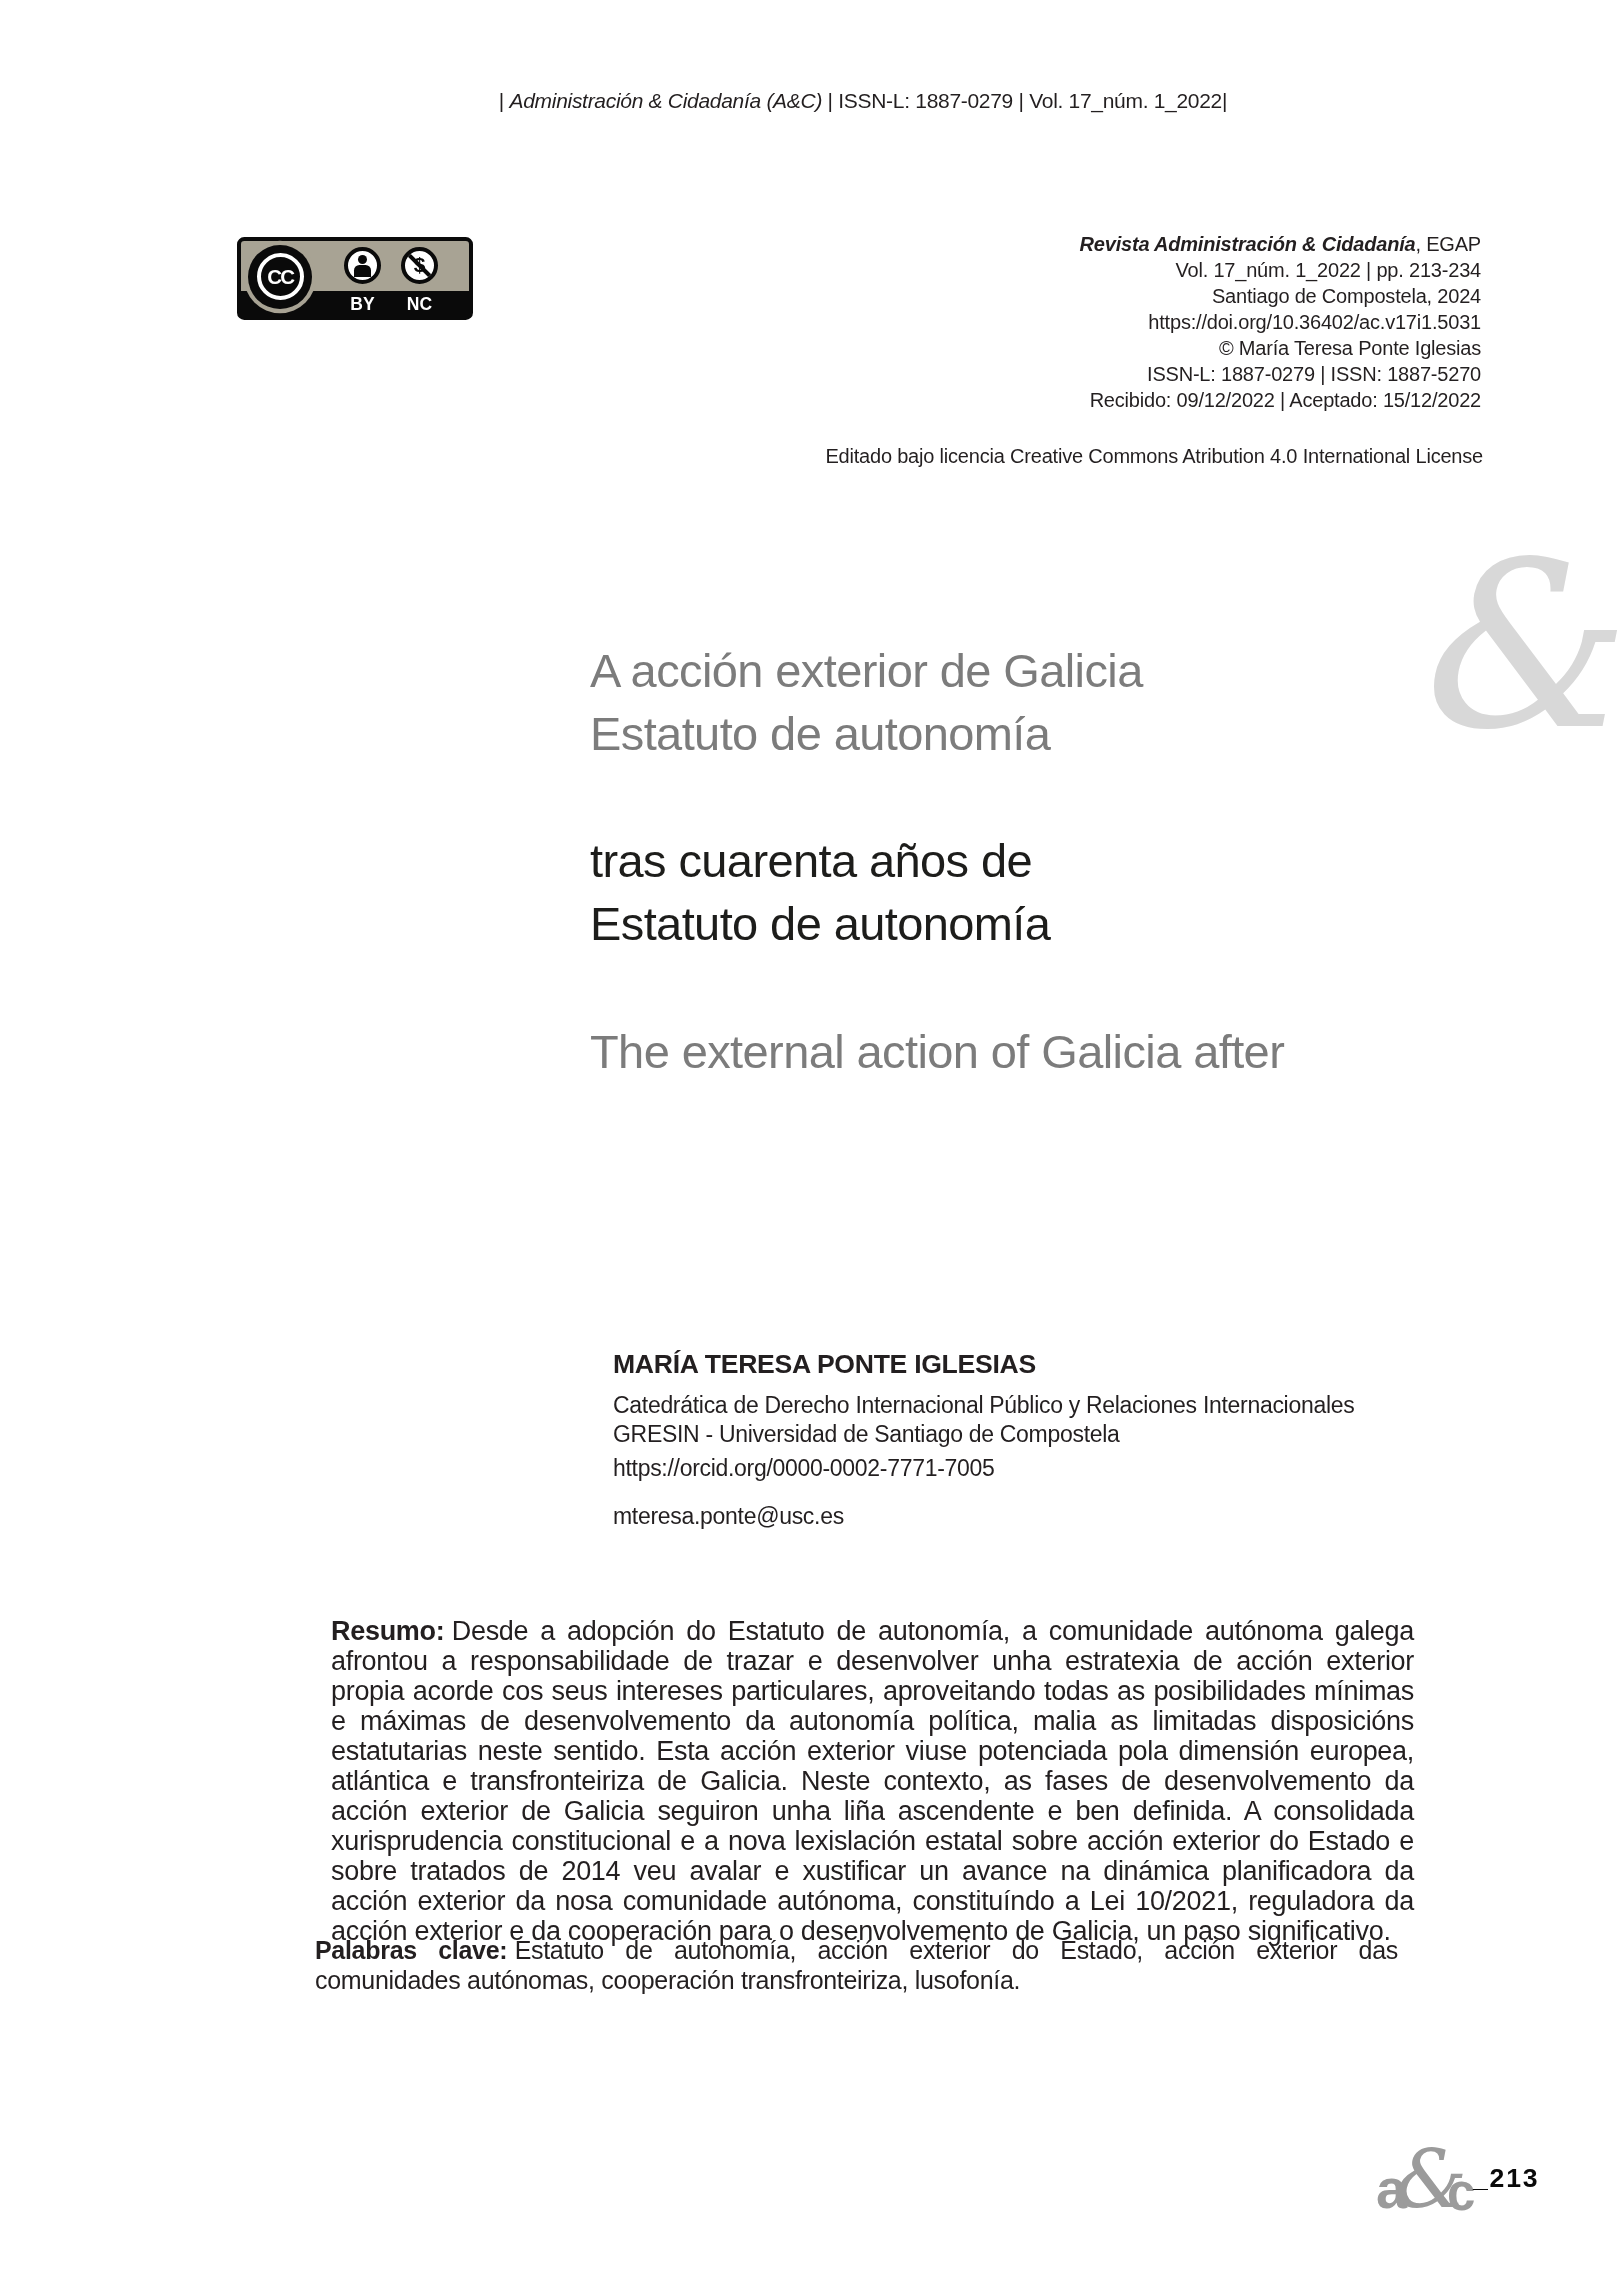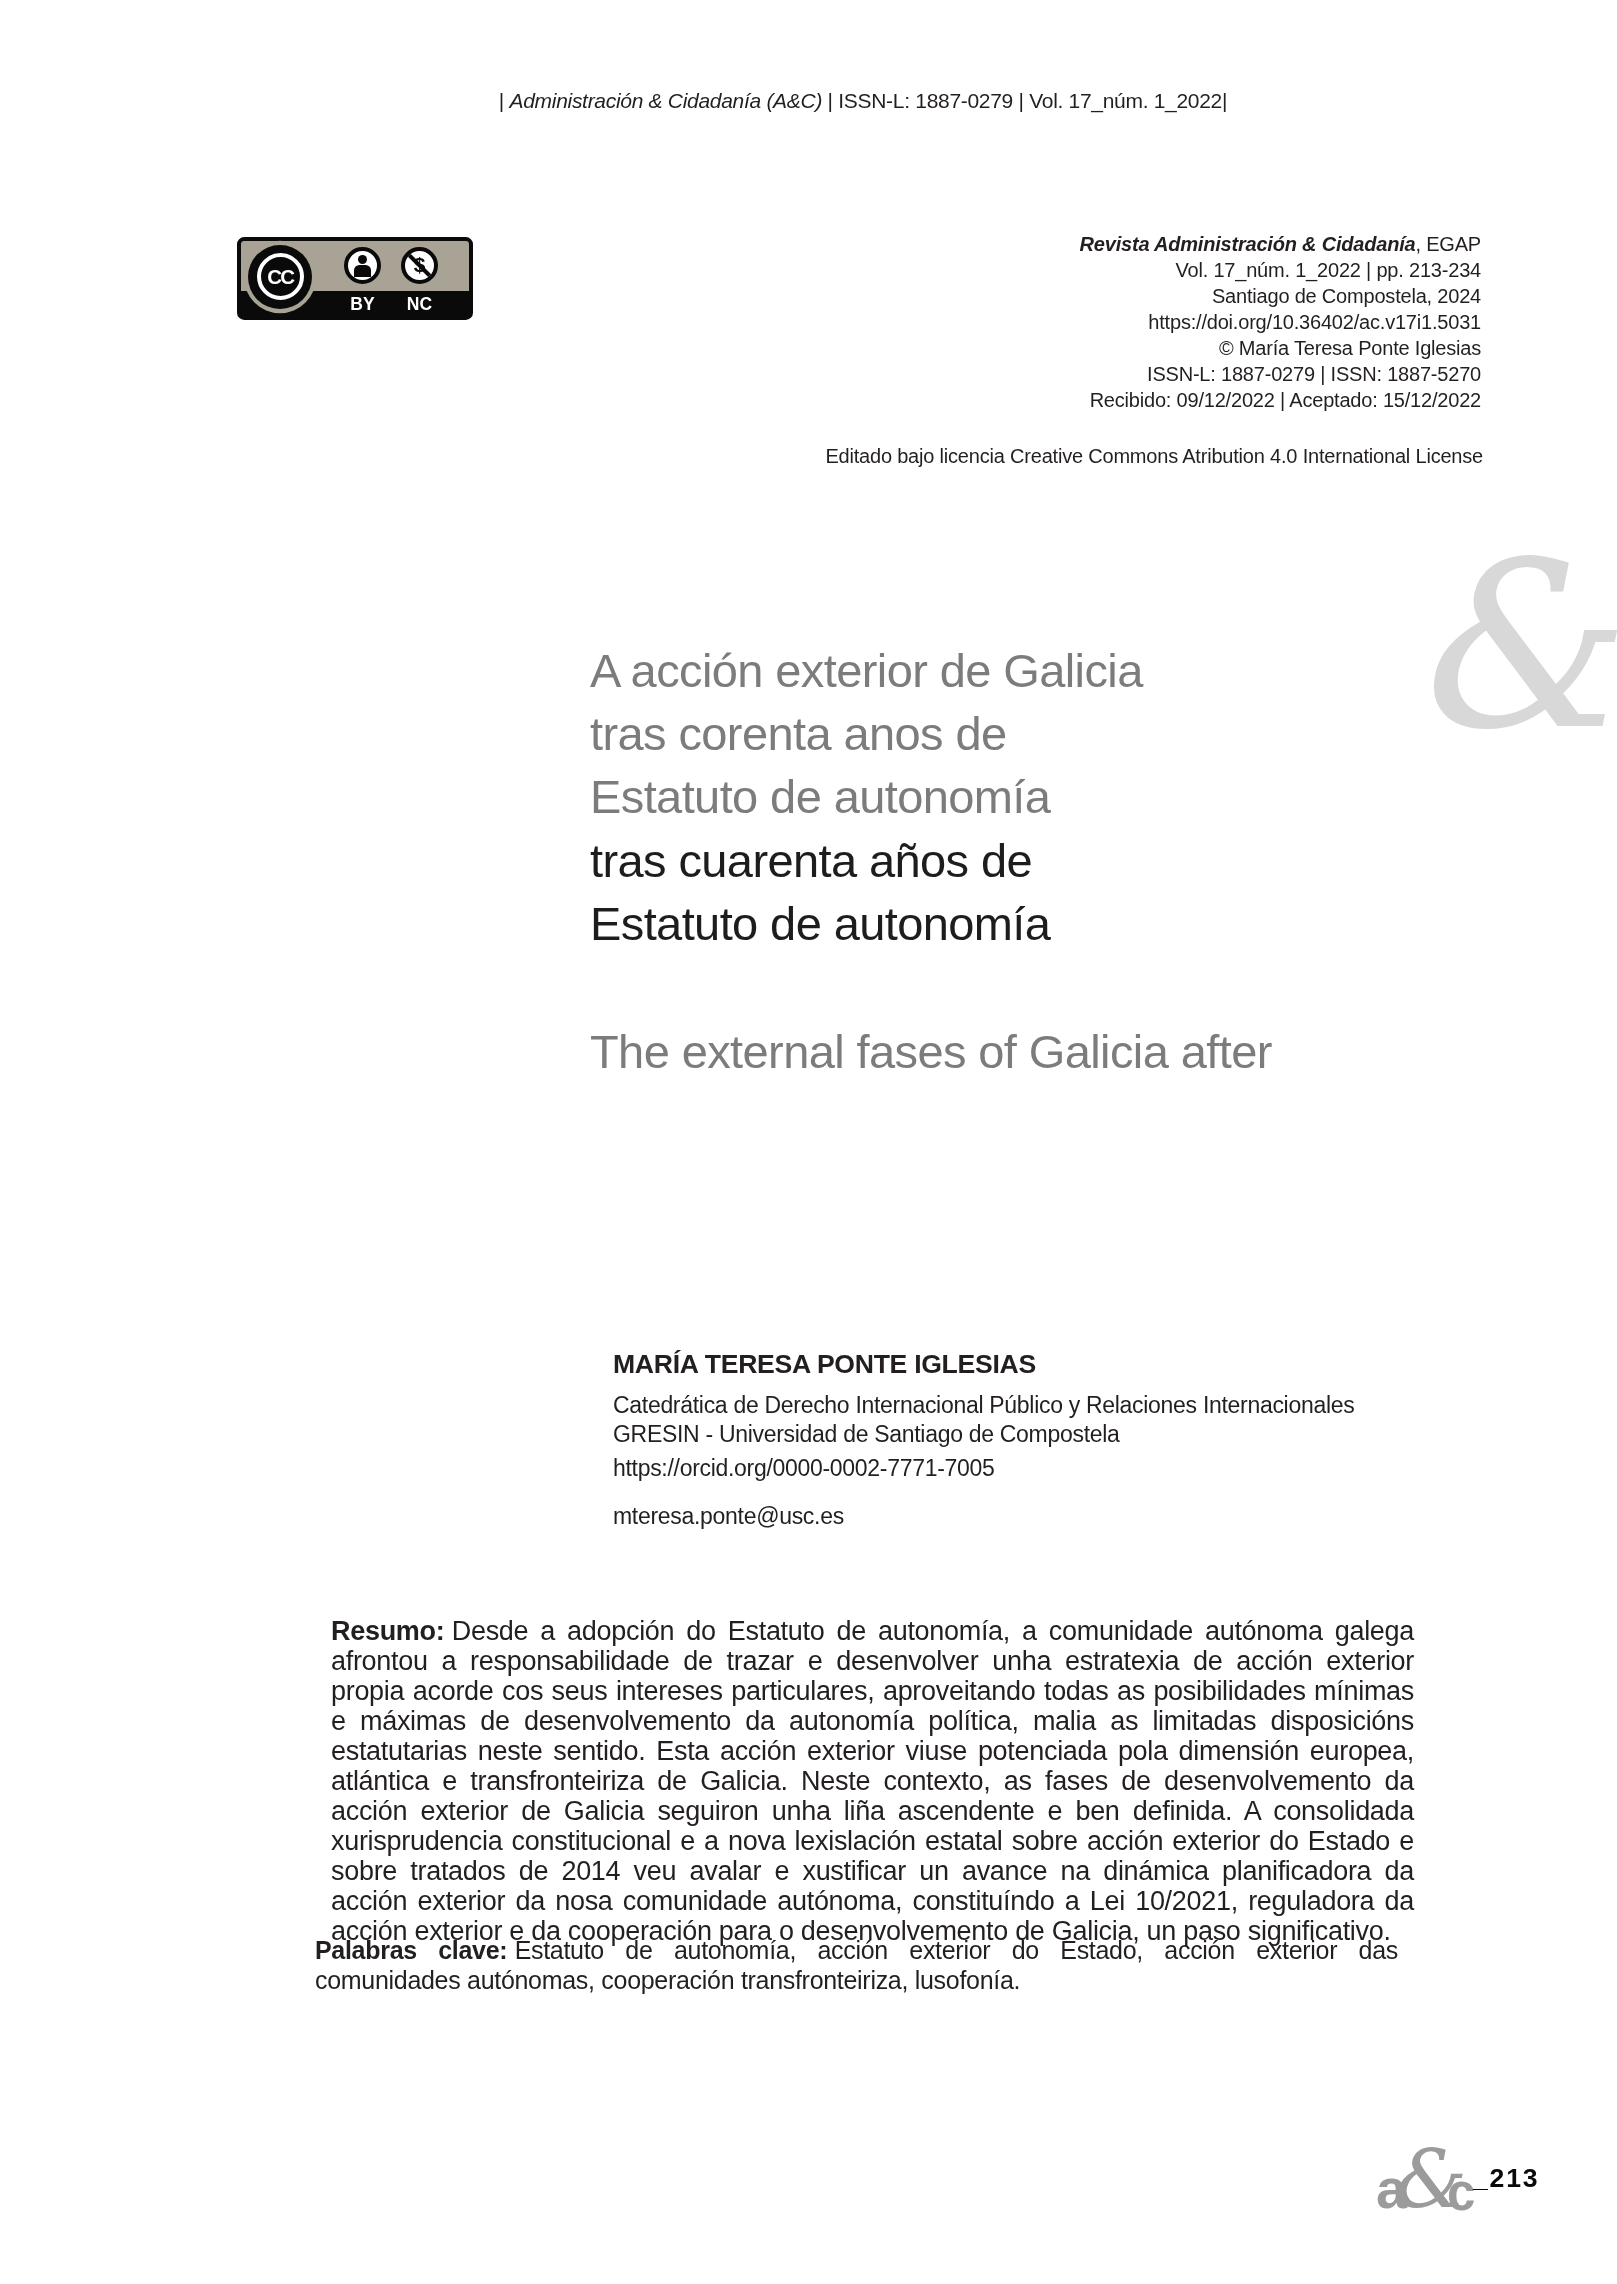--- a/index.html
+++ b/index.html
@@ -106,29 +106,28 @@
   <div>ISSN-L: 1887-0279 | ISSN: 1887-5270</div>
   <div>Recibido: 09/12/2022 | Aceptado: 15/12/2022</div>
 </div>
 
 <div class="abs license-line">Editado bajo licencia Creative Commons Atribution 4.0 International License</div>
 
 <div class="abs watermark">&amp;</div>
 
 <div class="abs title title-gl">
   <div>A acción exterior de Galicia</div>
-  <div>tras corenta anos de</div>
   <div>Estatuto de autonomía</div>
 </div>
 <div class="abs title title-es">
   <div>tras cuarenta años de</div>
   <div>Estatuto de autonomía</div>
 </div>
 <div class="abs title title-en">
-  <div>The external fases of Galicia after</div>
+  <div>The external action of Galicia after</div>
 </div>
 
 <div class="abs author-name">MARÍA TERESA PONTE IGLESIAS</div>
 <div class="abs affiliation">
   <div>Catedrática de Derecho Internacional Público y Relaciones Internacionales</div>
   <div>GRESIN - Universidad de Santiago de Compostela</div>
 </div>
 <div class="abs orcid">https://orcid.org/0000-0002-7771-7005</div>
 <div class="abs email">mteresa.ponte@usc.es</div>
 

